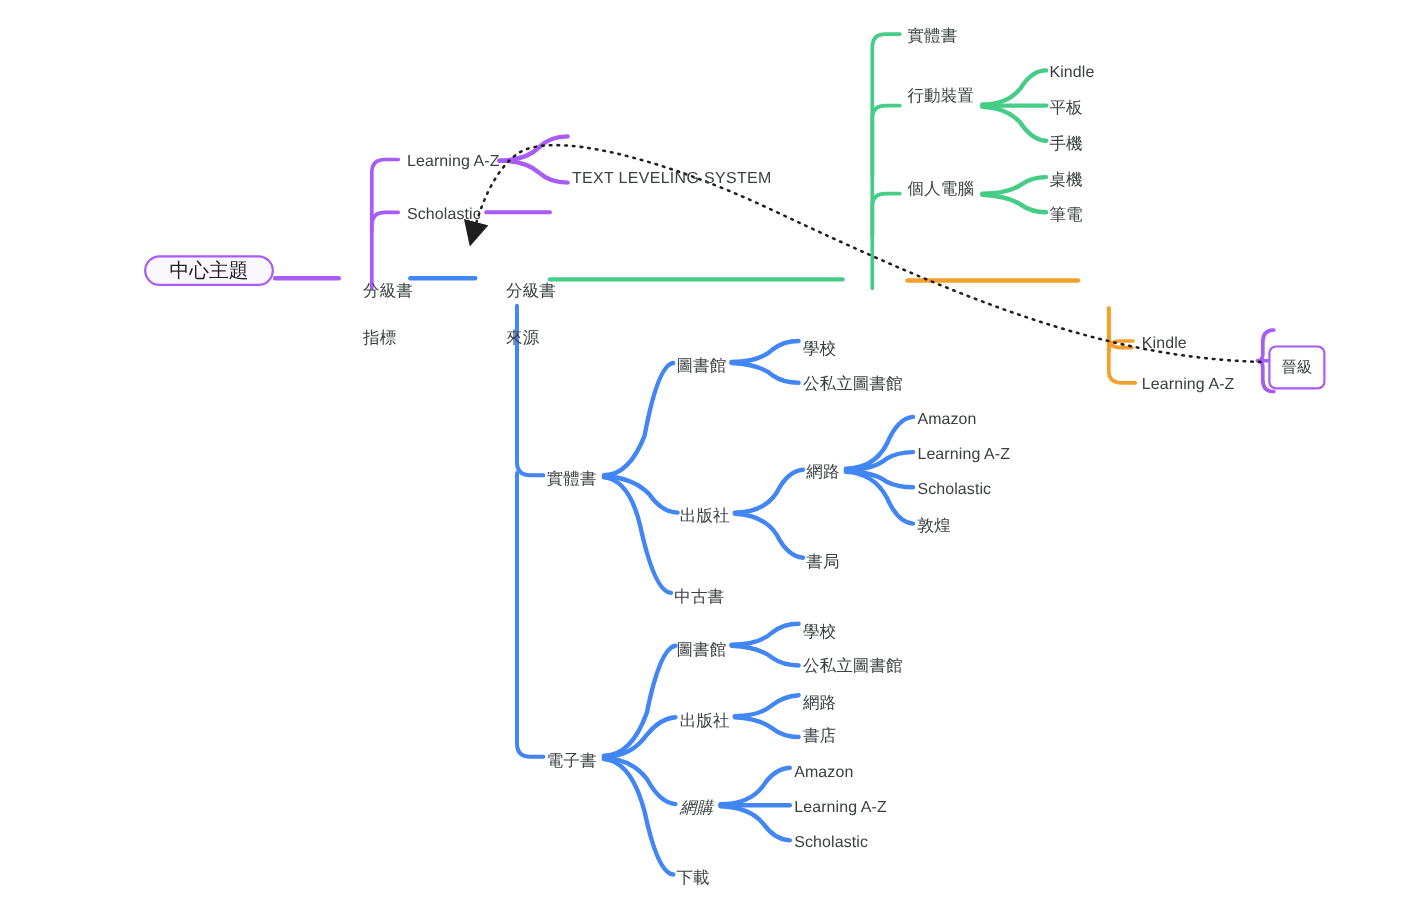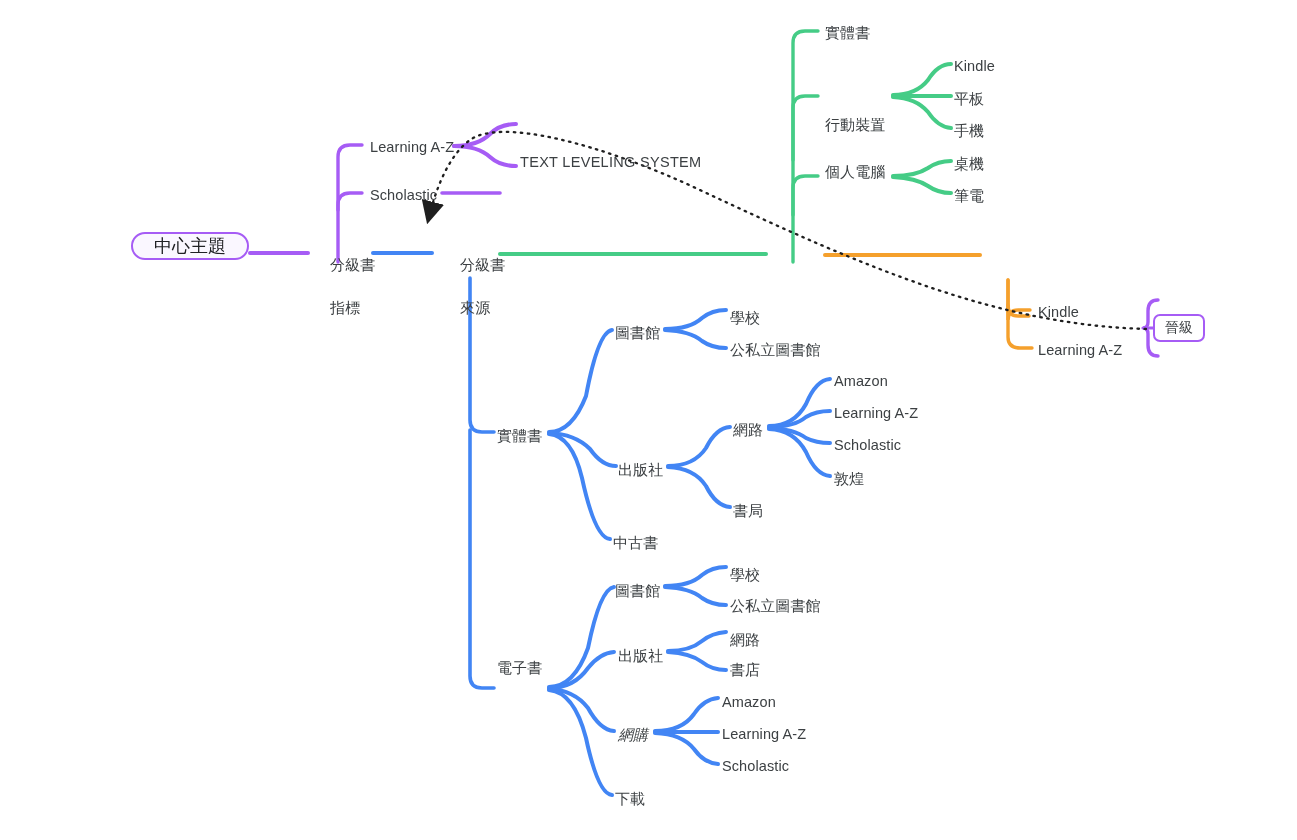--- a/index.html
+++ b/index.html
@@ -60,21 +60,21 @@
     justify-content: center;
     font-size: 18px;
     color: #202124;
     box-sizing: border-box;
   }
   .boxnode {
     position: absolute;
     left: 1153px;
     top: 314px;
     width: 52px;
-    height: 28px;
+    height: 40px;
     border: 2.2px solid #a65cf5;
     border-radius: 7px;
     background: #ffffff;
     display: flex;
     align-items: center;
     justify-content: center;
     font-size: 14px;
     color: #3c4043;
     box-sizing: border-box;
   }
@@ -221,21 +221,21 @@
   <div class="node latin" style="left:370px; top:185px;">Scholastic</div>
 
   <div class="node cjk" style="left:443px; top:232px;">
     <span>分級書</span><br>
     <span>來源</span>
   </div>
 
 
 
   <div class="node cjk" style="left:825px; top:22px;">實體書</div>
-  <div class="node cjk" style="left:825px; top:77px;margin-top:37px;">行動裝置</div>
+  <div class="node cjk" style="left:825px; top:77px;">行動裝置</div>
   <div class="node latin" style="left:954px; top:56px;">Kindle</div>
   <div class="node cjk" style="left:954px; top:88px;">平板</div>
   <div class="node cjk" style="left:954px; top:120px;">手機</div>
   <div class="node cjk" style="left:825px; top:161px;">個人電腦</div>
   <div class="node cjk" style="left:954px; top:153px;">桌機</div>
   <div class="node cjk" style="left:954px; top:185px;">筆電</div>
 
   <div class="node latin" style="left:1038px; top:302px;">Kindle</div>
   <div class="node latin" style="left:1038px; top:340px;">Learning A-Z</div>
 
@@ -249,21 +249,21 @@
   <div class="node cjk" style="left:730px; top:339px;">公私立圖書館</div>
   <div class="node cjk" style="left:618px; top:459px;">出版社</div>
   <div class="node cjk" style="left:733px; top:419px;">網路</div>
   <div class="node latin" style="left:834px; top:371px;">Amazon</div>
   <div class="node latin" style="left:834px; top:403px;">Learning A-Z</div>
   <div class="node latin" style="left:834px; top:435px;">Scholastic</div>
   <div class="node cjk" style="left:834px; top:468px;">敦煌</div>
   <div class="node cjk" style="left:733px; top:500px;">書局</div>
   <div class="node cjk" style="left:613px; top:532px;">中古書</div>
 
-  <div class="node cjk" style="left:497px; top:657px;">電子書</div>
+  <div class="node cjk" style="left:497px; top:681px;">電子書</div>
   <div class="node cjk" style="left:615px; top:580px;">圖書館</div>
   <div class="node cjk" style="left:730px; top:564px;">學校</div>
   <div class="node cjk" style="left:730px; top:595px;">公私立圖書館</div>
   <div class="node cjk" style="left:618px; top:645px;">出版社</div>
   <div class="node cjk" style="left:730px; top:629px;">網路</div>
   <div class="node cjk" style="left:730px; top:659px;">書店</div>
   <div class="node cjk" style="left:618px; top:724px;font-style:italic;">網購</div>
   <div class="node latin" style="left:722px; top:692px;">Amazon</div>
   <div class="node latin" style="left:722px; top:724px;">Learning A-Z</div>
   <div class="node latin" style="left:722px; top:756px;">Scholastic</div>

